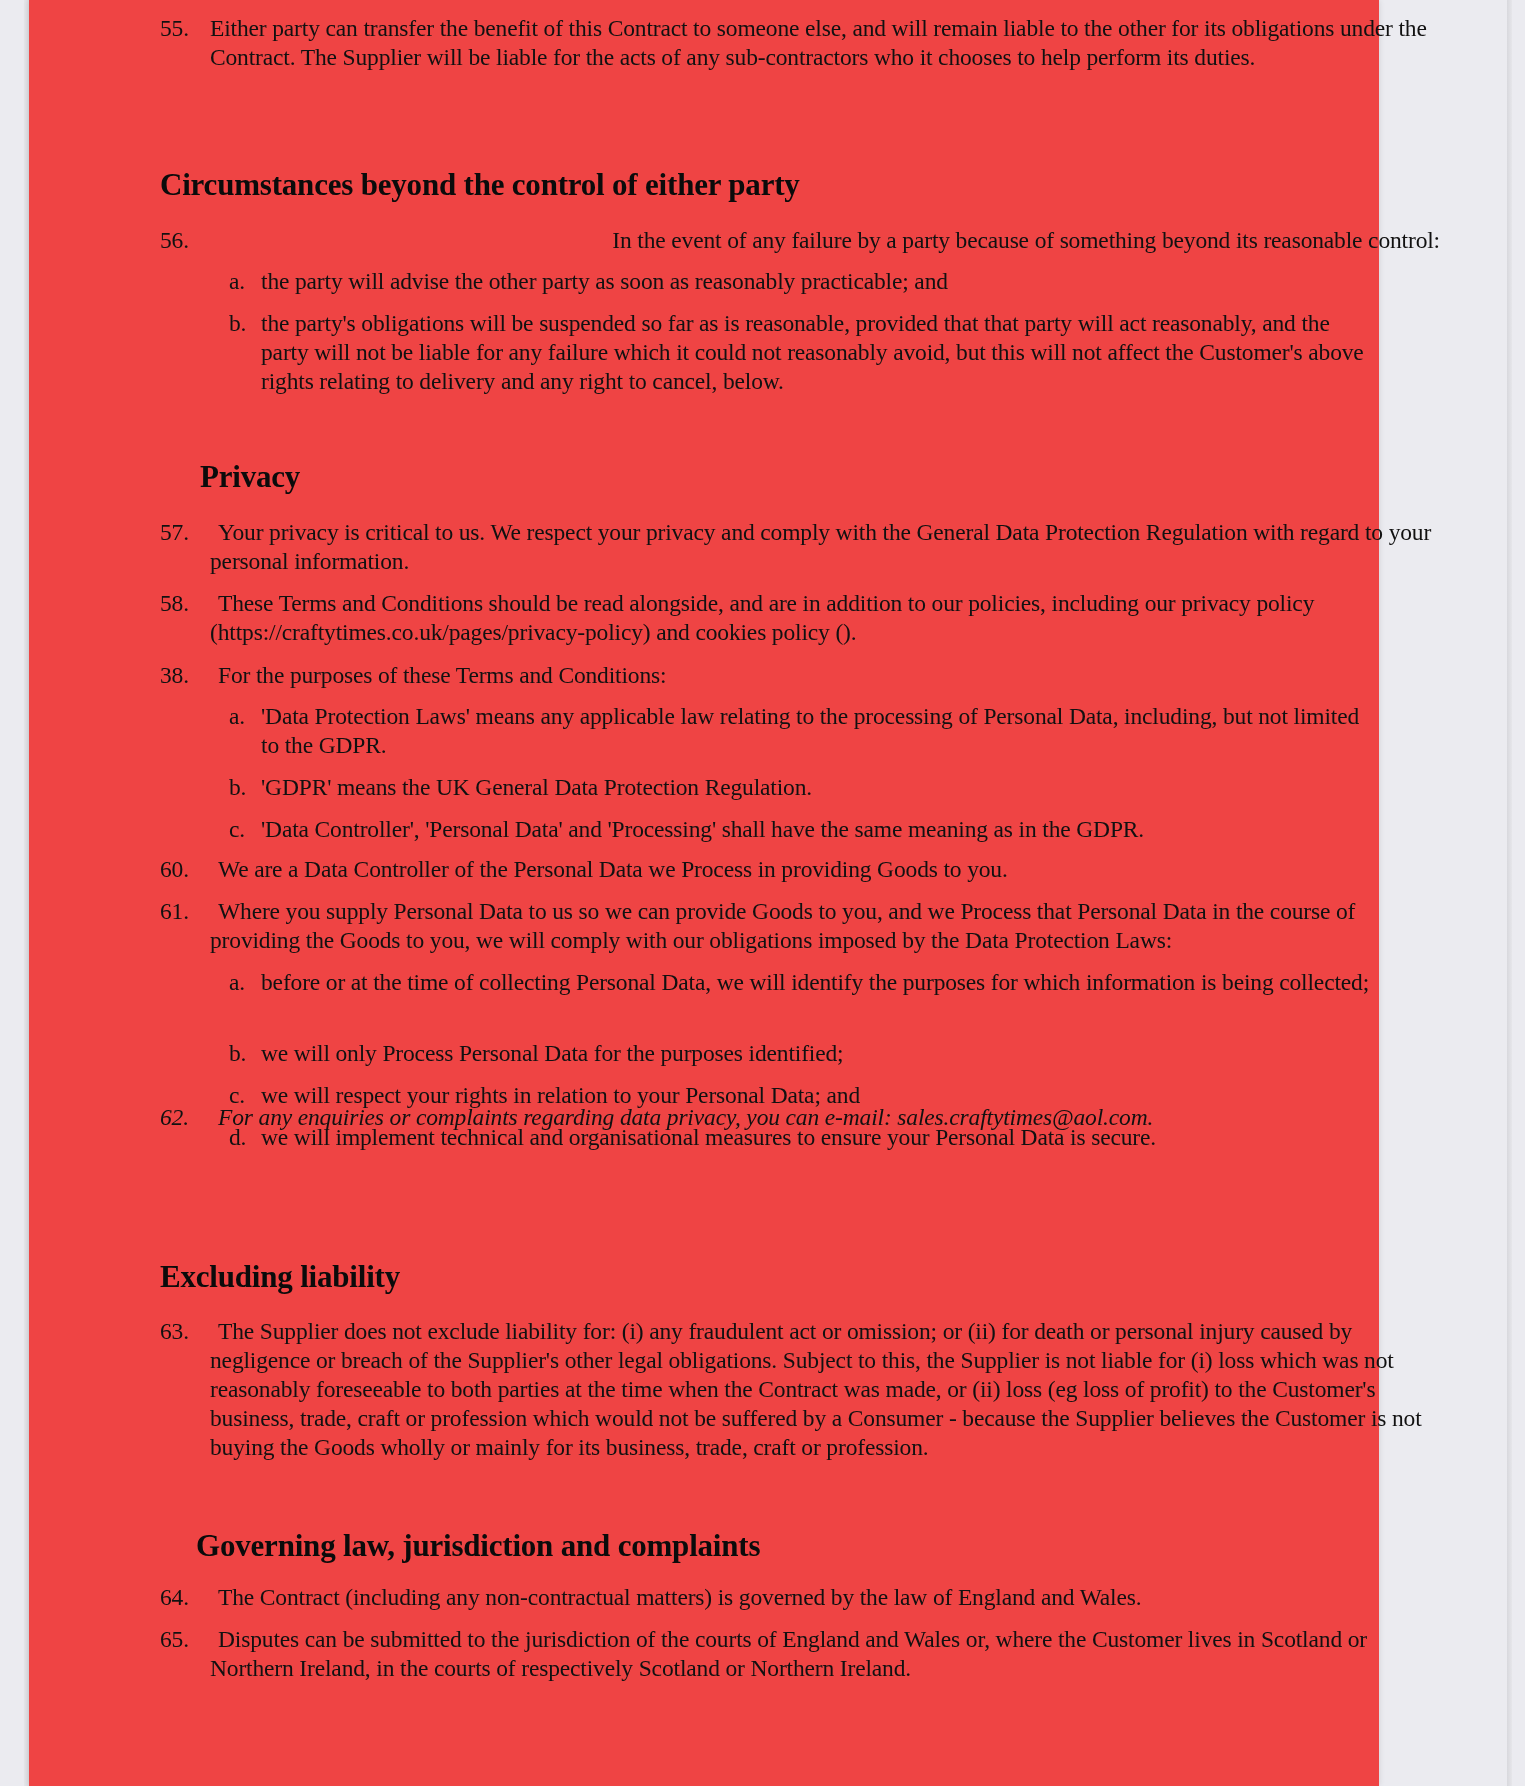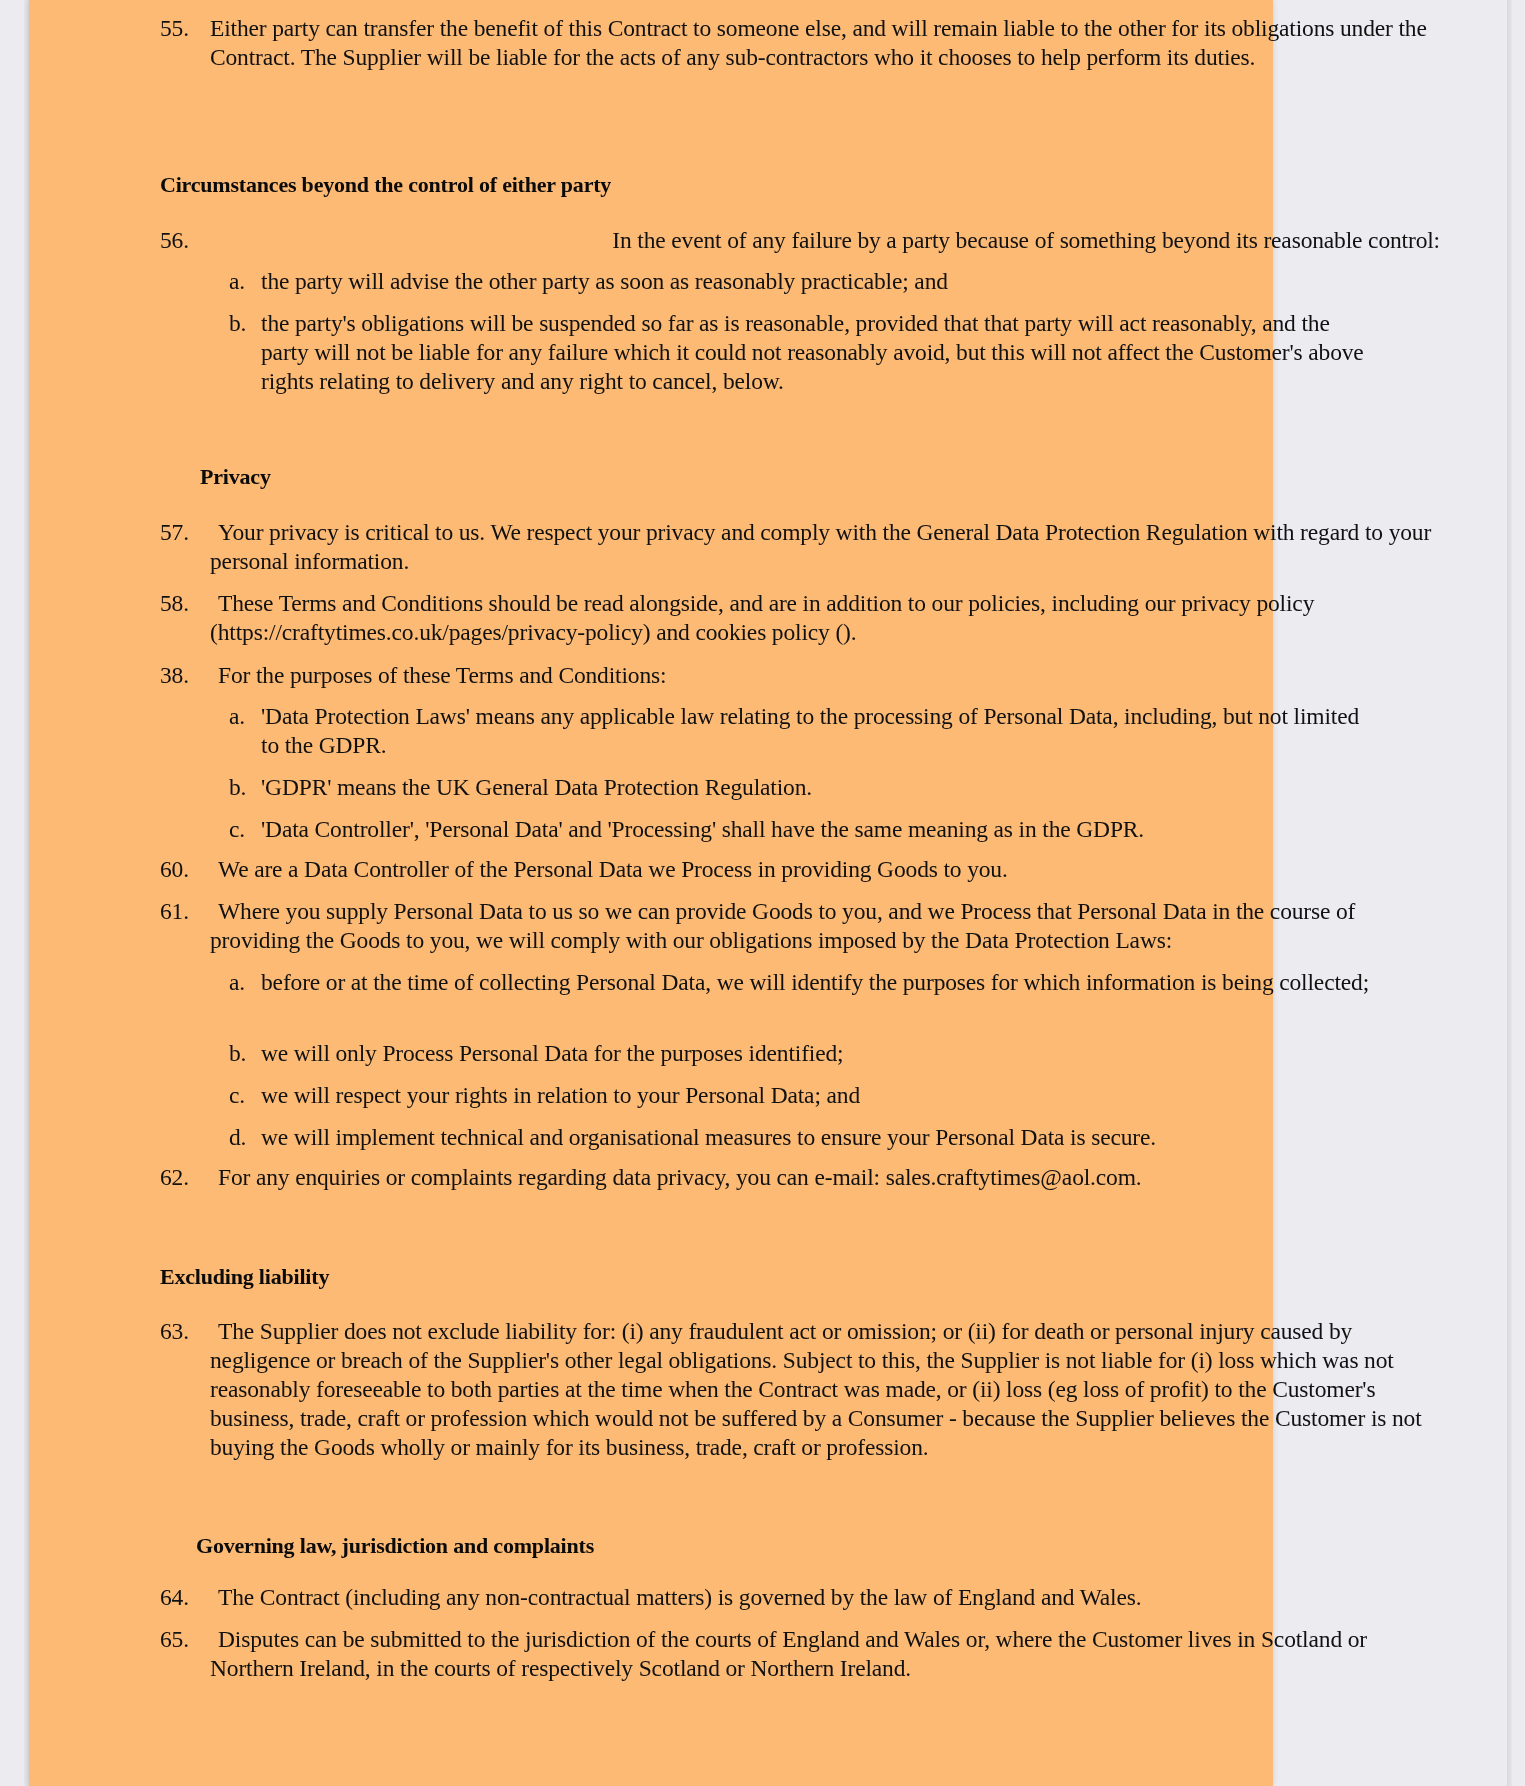--- a/index.html
+++ b/index.html
@@ -12,23 +12,23 @@
       background: #ebebf0;
       position: relative;
       overflow: hidden;
       font-family: "Liberation Serif", serif;
       color: #111;
     }
     .page {
       position: absolute;
       left: 29px;
       top: 0;
-      width: 1244px;
+      width: 1350px;
       height: 1786px;
-      background: #fdba74;
+      background: #ef4444;
       box-shadow: 0 0 6px rgba(0,0,0,0.12);
     }
     .page-edge-left {
       position: absolute;
       left: 24px; top: 0; width: 5px; height: 1786px;
       background: linear-gradient(to right, #e6e6ea, #dcdce1);
     }
     .page-edge-right {
       position: absolute;
       left: 1507px; top: 0; width: 5px; height: 1786px;
@@ -72,21 +72,21 @@
       left: 0;
       top: 0;
     }
     .sub .text {
       display: block;
       padding-left: 32px;
     }
     .heading {
       position: absolute;
       left: 0;
-      font-size: 22px;
+      font-size: 31px;
       font-weight: bold;
       line-height: 36px;
       letter-spacing: -0.2px;
       color: #0b0b0b;
     }
   </style>
 </head>
 <body>
 
 <div class="page-edge-left"></div>
@@ -161,21 +161,21 @@
     </div>
     <div class="sub" style="top:1081px;">
       <span class="letter">c.</span>
       <span class="text">we will respect your rights in relation to your Personal Data; and</span>
     </div>
     <div class="sub" style="top:1123px;">
       <span class="letter">d.</span>
       <span class="text">we will implement technical and organisational measures to ensure your Personal Data is secure.</span>
     </div>
 
-    <div class="clause" style="top:1163px;">
+    <div class="clause" style="top:1103px;font-style:italic;">
       <span class="num">62.</span>
       <span class="text" style="padding-left:58px; text-indent:0;">For any enquiries or complaints regarding data privacy, you can e-mail: sales.craftytimes@aol.com.</span>
     </div>
 
     <div class="heading" style="top:1259px;text-align:right;">Excluding liability</div>
 
     <div class="clause" style="top:1317px;">
       <span class="num">63.</span>
       <span class="text" style="padding-left:50px;">The Supplier does not exclude liability for: (i) any fraudulent act or omission; or (ii) for death or personal injury caused by negligence or breach of the Supplier's other legal obligations. Subject to this, the Supplier is not liable for (i) loss which was not reasonably foreseeable to both parties at the time when the Contract was made, or (ii) loss (eg loss of profit) to the Customer's business, trade, craft or profession which would not be suffered by a Consumer - because the Supplier believes the Customer is not buying the Goods wholly or mainly for its business, trade, craft or profession.</span>
     </div>

